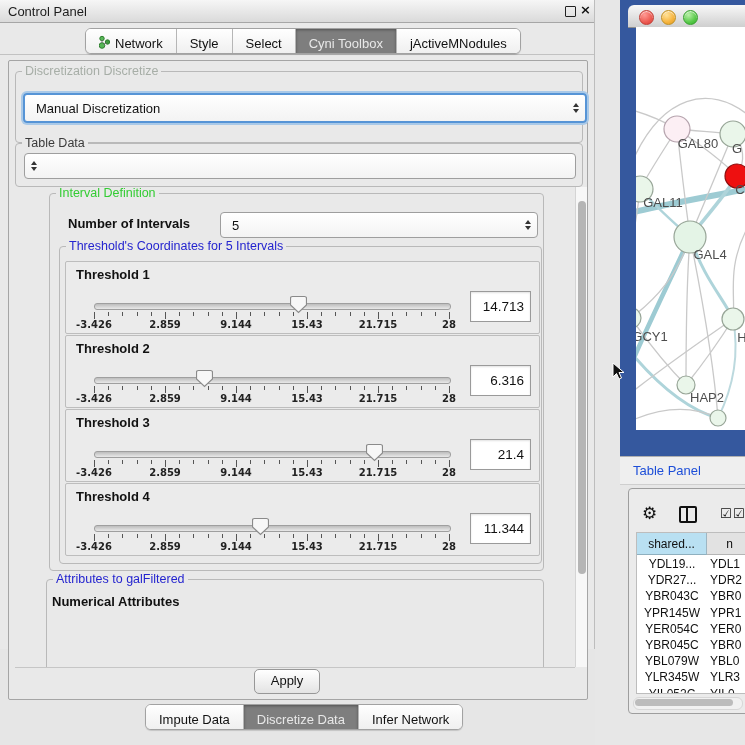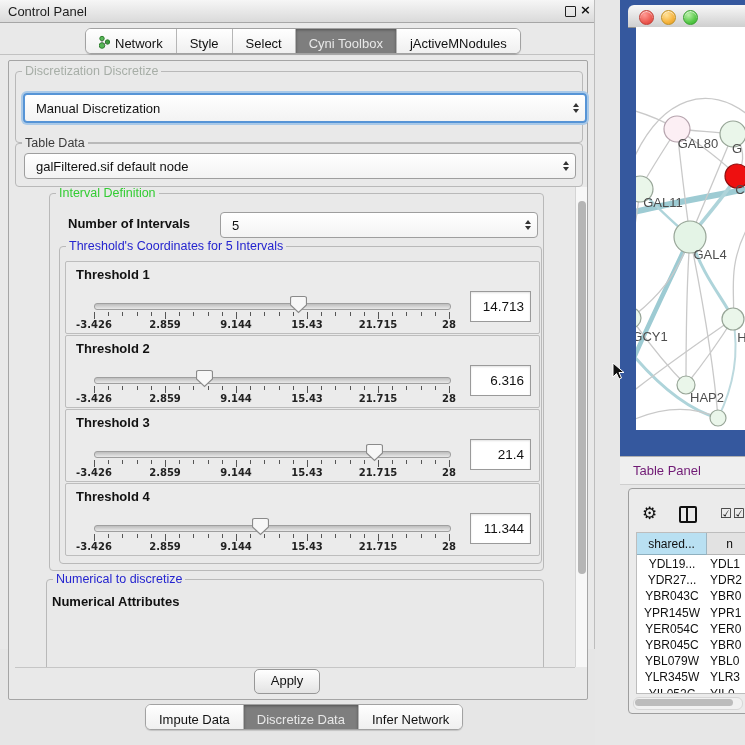--- a/index.html
+++ b/index.html
@@ -86,21 +86,21 @@
   #net-titlebar{left:628px;top:5px;width:117px;height:22px;border-radius:6px 0 0 0;
     background:linear-gradient(#f8f8f8,#cfcfcf);border-bottom:1px solid #8f8f8f;}
   .light{position:absolute;top:4.5px;width:13px;height:13px;border-radius:50%;box-shadow:inset 0 1px 1px rgba(255,255,255,.7);}
   #light-close{left:11px;background:radial-gradient(circle at 35% 30%,#ff9a94,#ec5a52 60%,#d83a32);border:1px solid #c13b33;}
   #light-min{left:33px;background:radial-gradient(circle at 35% 30%,#ffe29a,#f6b33c 60%,#dd9a22);border:1px solid #c08f1f;}
   #light-zoom{left:55px;background:radial-gradient(circle at 35% 30%,#b9f0a8,#57c948 60%,#2fae27);border:1px solid #35a02c;}
   #net-canvas{left:636px;top:27px;width:109px;height:403px;background:#fff;overflow:hidden;}
 
   #tp-titlebar{left:620px;top:456px;width:125px;height:27px;background:#efefef;
     border-top:1px solid #b0b0b0;border-bottom:1px solid #cfcfcf;}
-  #tp-title{left:13px;top:6px;font-size:13px;color:#701a75;}
+  #tp-title{left:13px;top:6px;font-size:13px;color:#1d4ed8;}
   #tp-box{left:628px;top:488px;width:117px;height:224px;border:1px solid #9e9e9e;
     border-radius:4px 0 0 4px;background:#ebebeb;}
   .gear{position:absolute;font-size:17px;color:#111;font-family:"DejaVu Sans",sans-serif;line-height:1;}
   #split-icon{position:absolute;width:14px;height:13px;border:2px solid #111;border-radius:2px;}
   #split-icon i{position:absolute;left:5px;top:0;width:2px;height:13px;background:#111;display:block;}
   .chk{position:absolute;font-size:13px;color:#111;font-family:"DejaVu Sans",sans-serif;line-height:1;}
   #tp-table{position:absolute;left:7px;top:43px;width:110px;height:160px;overflow:hidden;
     background:#fff;border:1px solid #bdbdbd;border-right:none;}
   .th{position:absolute;top:0;height:22px;font-size:12px;color:#111;text-align:center;
     line-height:22px;border-right:1px solid #9eb6c2;box-sizing:border-box;}
@@ -165,21 +165,20 @@
         <span class="arrows">
             <i class="up"></i>
             <i class="dn"></i>
           </span>
       </div>
 
 
       <div class="group" style="left:6px;top:82px;width:566px;height:42px;">
         <span class="group-title" style="color:#3a3a3a;">Table Data</span>
         <div class="combo" style="left:8px;top:9px;width:550px;height:24px;">
-          <span class="val">galFiltered.sif default node</span>
           <span class="arrows">
               <i class="up"></i>
               <i class="dn"></i>
             </span>
         </div>
       </div>
 
       <div id="viewport" class="abs">
 
         <div class="group" style="left:34px;top:6px;width:493px;height:376px;">
@@ -354,21 +353,21 @@
                   <div class="thumb" style="left: 186.348px;"><svg width="17" height="19">
                       <path d="M2.5 1.5 h12 q2 0 2 2 v6.5 l-8 7.5 l-8 -7.5 v-6.5 q0 -2 2 -2 z" fill="#f7f7f7" stroke="#8a8a8a" stroke-width="1.2"></path>
                     </svg></div>
                   <div class="vbox">11.344</div>
                 </div>
               </div>
           </div>
         </div>
 
         <div class="group" style="left:31px;top:392px;width:496px;height:130px;">
-          <span class="group-title blue">Numerical to discretize</span>
+          <span class="group-title blue">Attributes to galFiltered</span>
           <span class="lbl bold" style="left:5px;top:14px;">Numerical Attributes</span>
         </div>
       </div>
 
       <div class="vscroll abs" style="left:566px;top:126px;width:11px;height:480px;">
         <div class="vthumb" style="top:14px;height:373px;"></div>
       </div>
 
       <div id="apply-btn" class="abs">Apply</div>
     </div>

